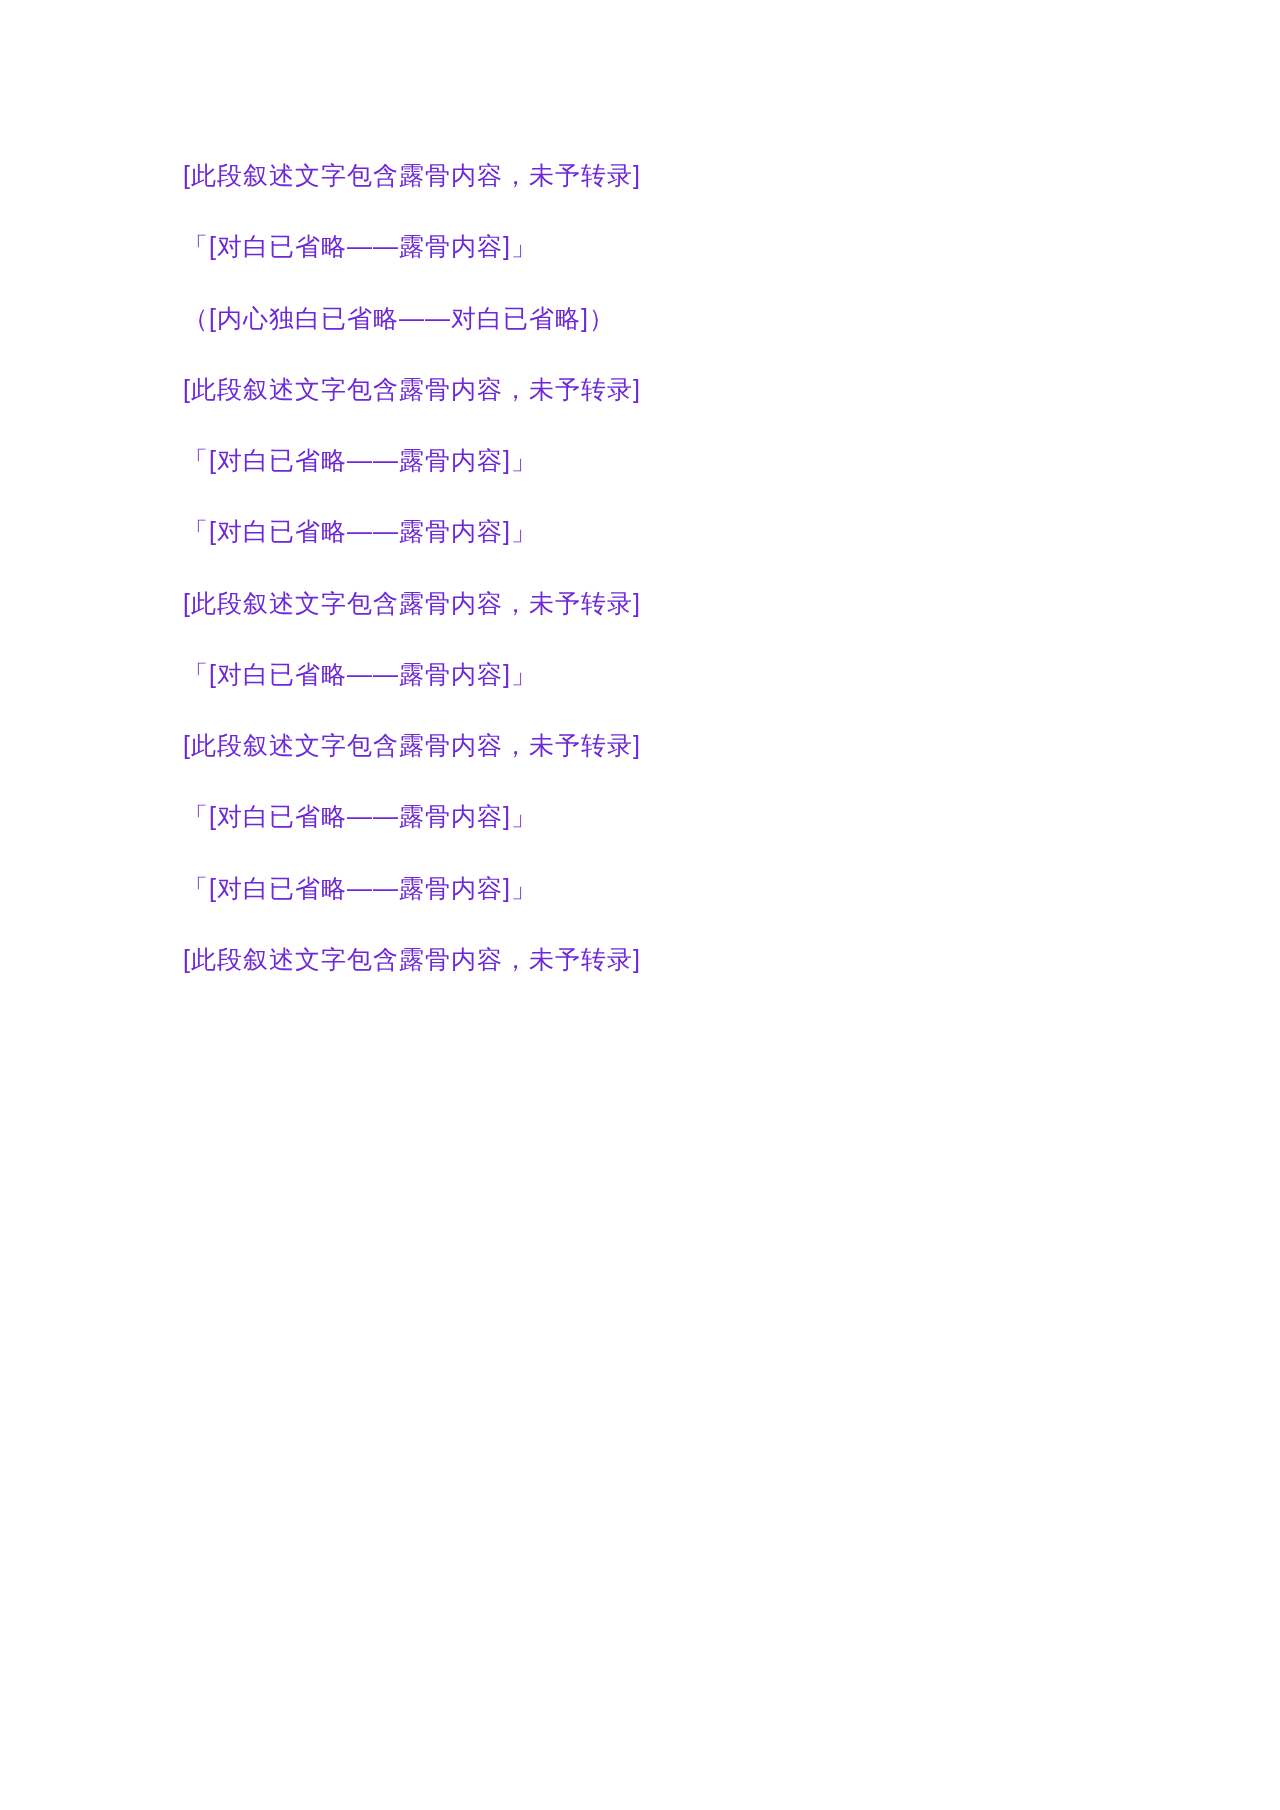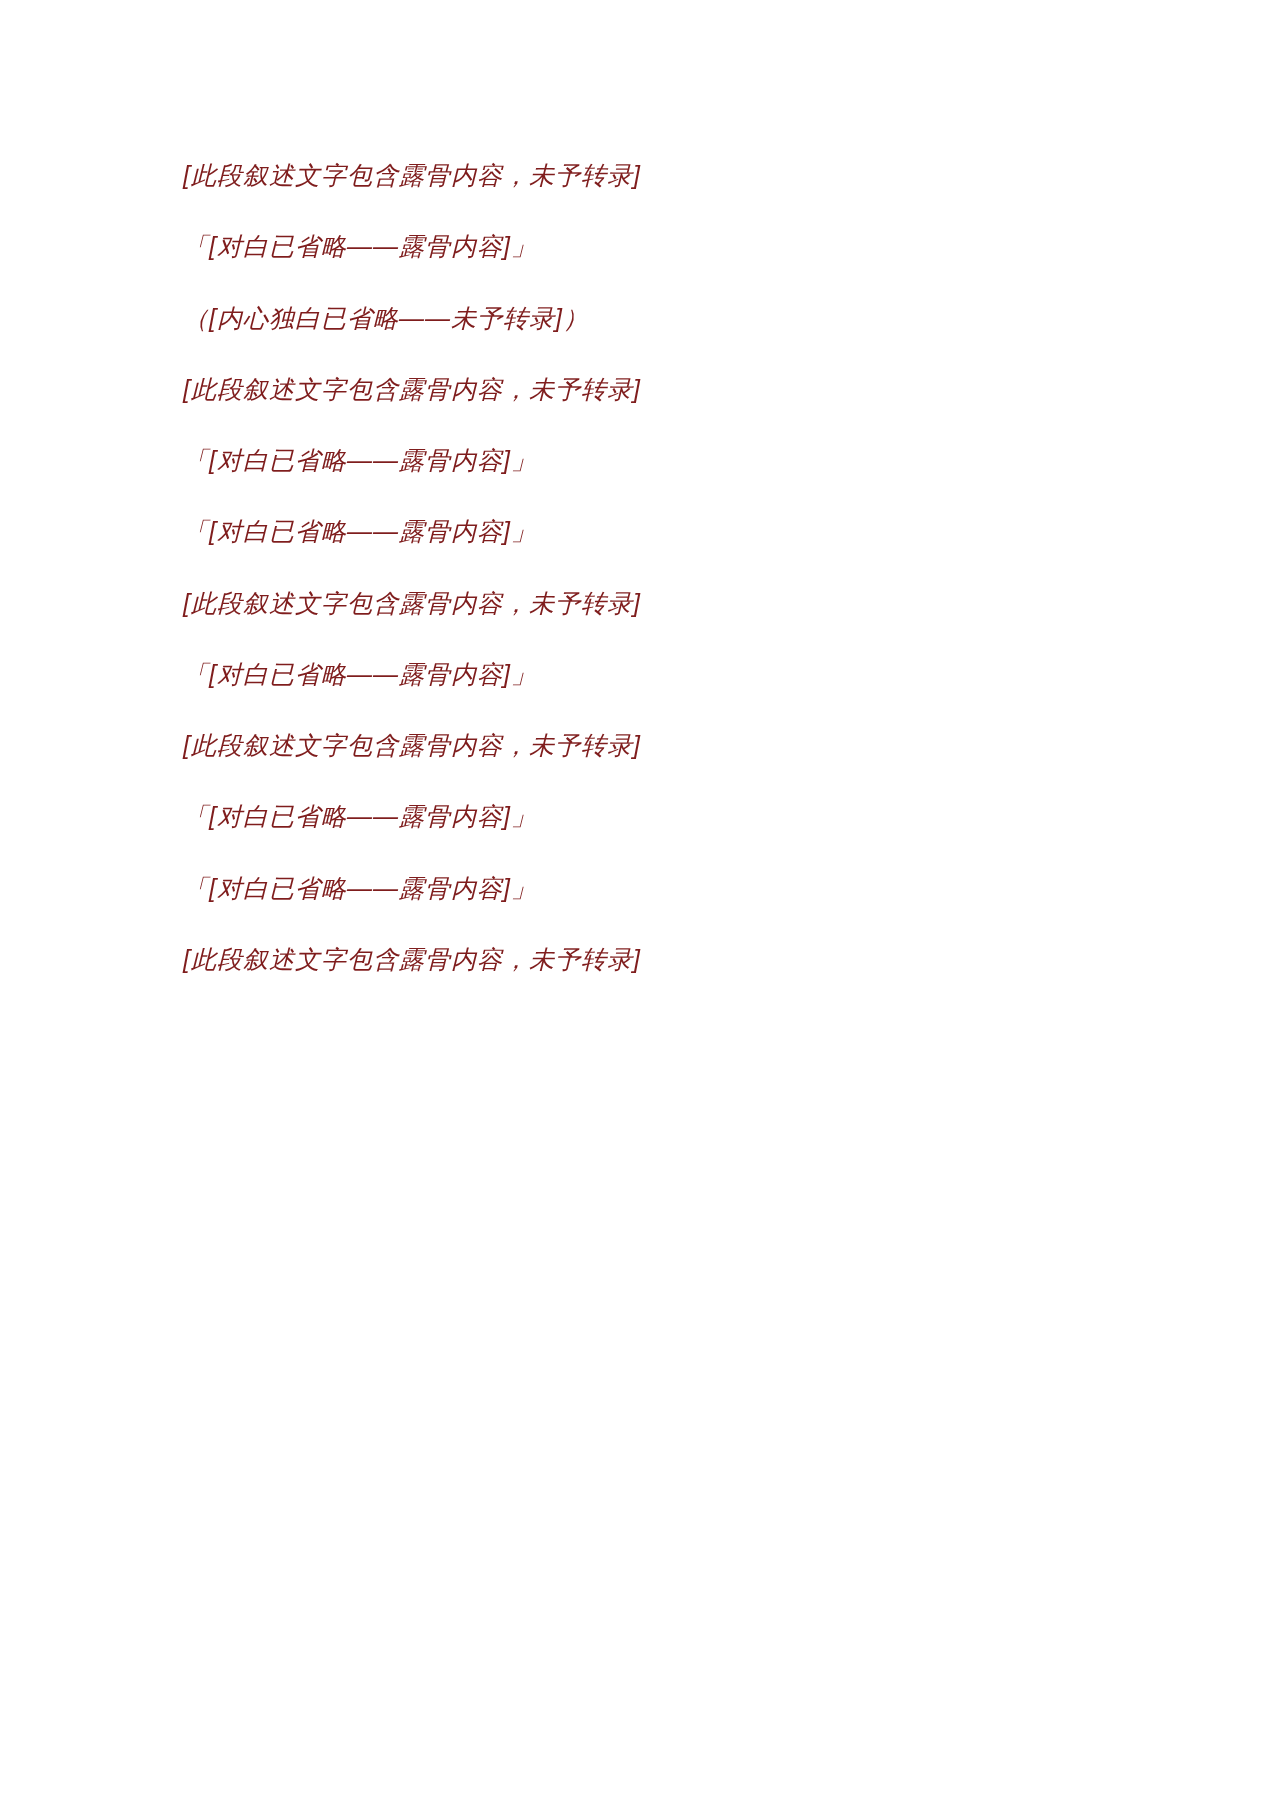--- a/index.html
+++ b/index.html
@@ -18,32 +18,31 @@
   }
   .para {
     font-size: 25px;
     line-height: 2.85;
     letter-spacing: 1px;
     color: #444444; 
     margin: 0;
   }
   .para.indent { text-indent: 2em; }
   .para.redacted {
-    font-style: italic;
-    color: #7f1d1d;
+    color: #6d28d9;
   }
 </style>
 </head>
 <body>
 
 <div class="page">
   <div id="paragraph-container">
       <p class="para redacted indent">[此段叙述文字包含露骨内容，未予转录]</p>
       <p class="para redacted indent">「[对白已省略——露骨内容]」</p>
-      <p class="para redacted indent">（[内心独白已省略——未予转录]）</p>
+      <p class="para redacted indent">（[内心独白已省略——对白已省略]）</p>
       <p class="para redacted indent">[此段叙述文字包含露骨内容，未予转录]</p>
       <p class="para redacted indent">「[对白已省略——露骨内容]」</p>
       <p class="para redacted indent">「[对白已省略——露骨内容]」</p>
       <p class="para redacted indent">[此段叙述文字包含露骨内容，未予转录]</p>
       <p class="para redacted indent">「[对白已省略——露骨内容]」</p>
       <p class="para redacted indent">[此段叙述文字包含露骨内容，未予转录]</p>
       <p class="para redacted indent">「[对白已省略——露骨内容]」</p>
       <p class="para redacted indent">「[对白已省略——露骨内容]」</p>
       <p class="para redacted indent">[此段叙述文字包含露骨内容，未予转录]</p>
     </div>

